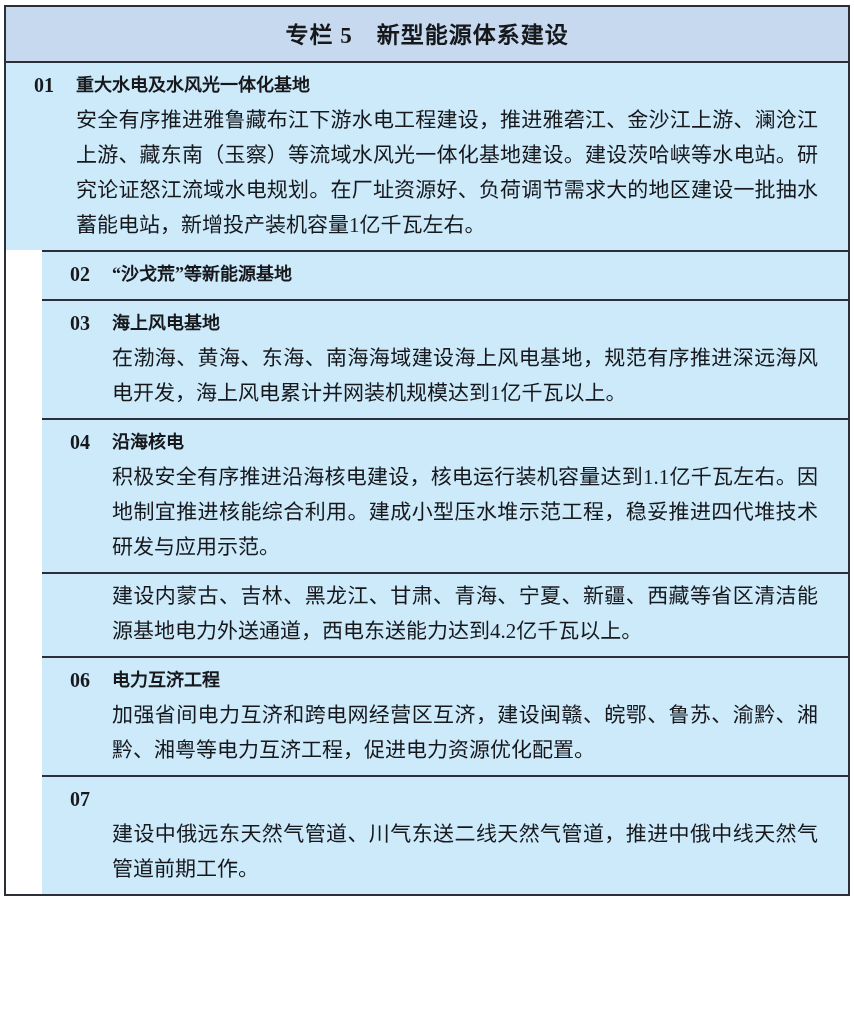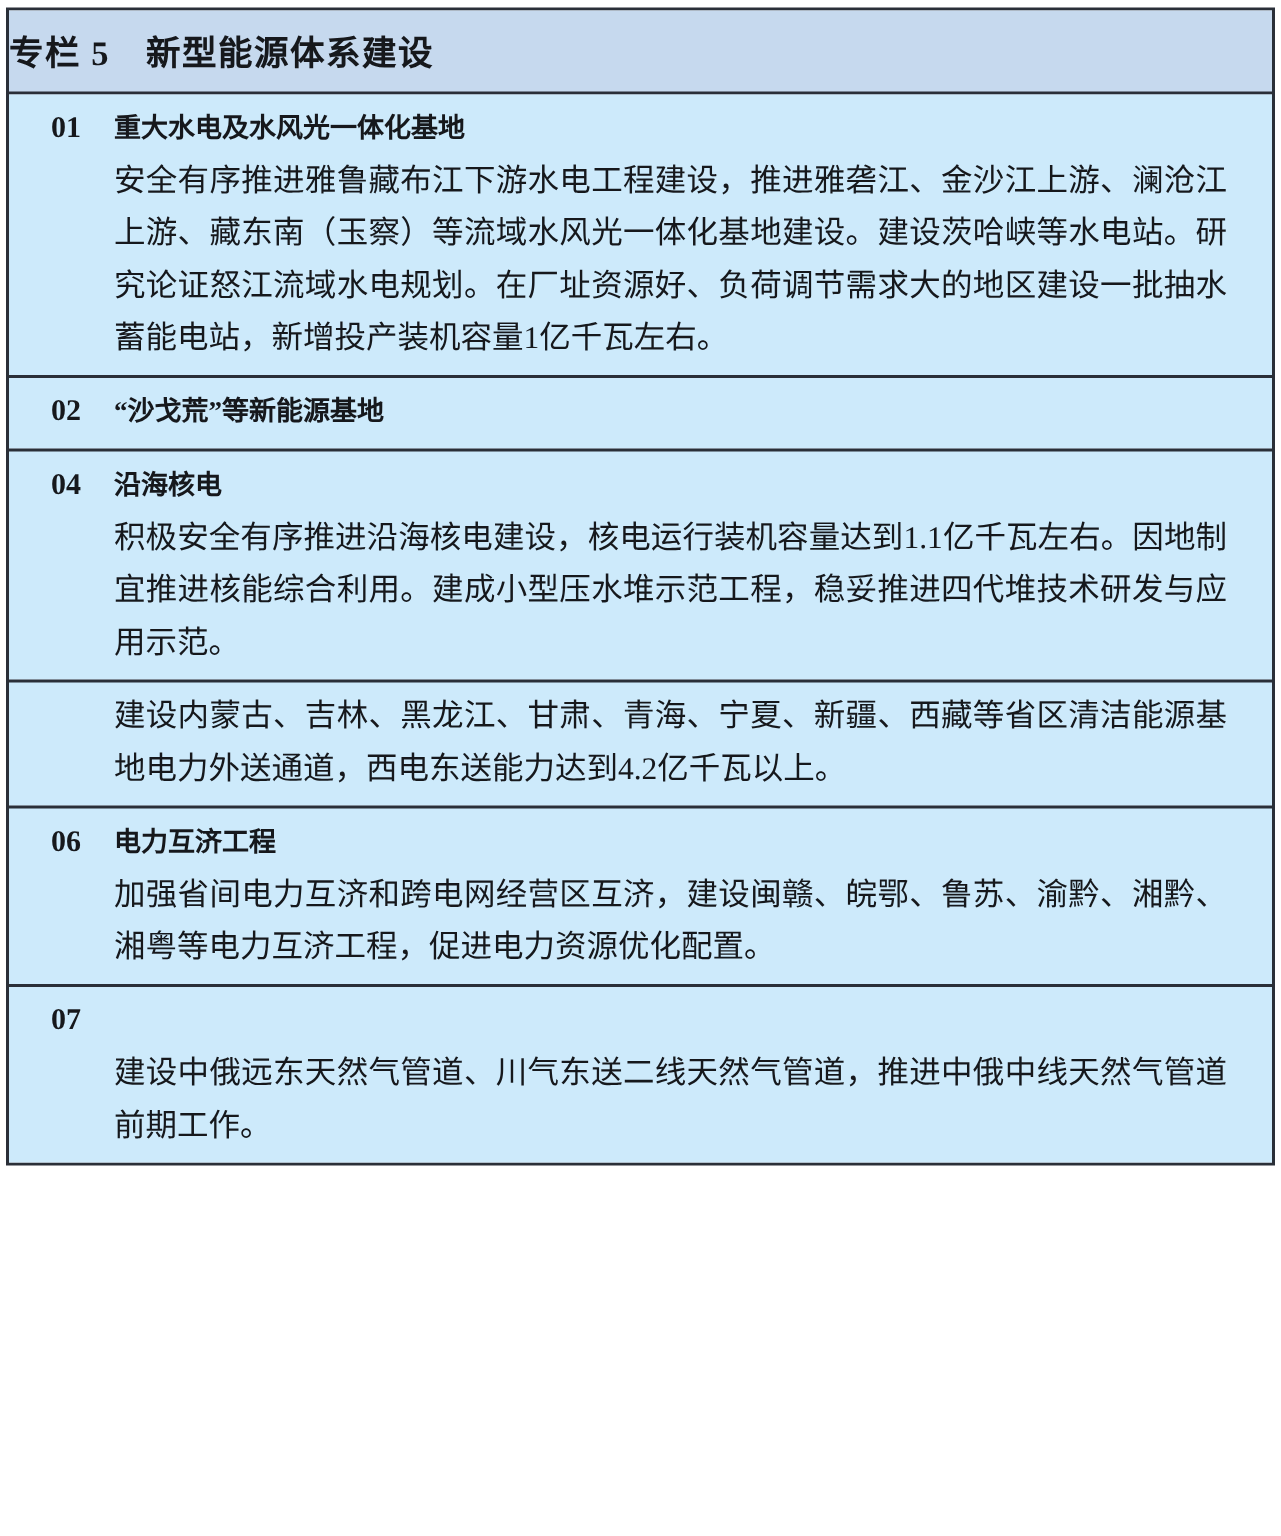--- a/index.html
+++ b/index.html
@@ -15,33 +15,34 @@
     overflow: hidden;
     font-family: "Liberation Serif", "DejaVu Serif", serif;
     color: var(--text-col);
   }
   .panel {
     margin: 5px 4px;
     border: 2px solid var(--border-col);
   }
   .title-band {
     background: var(--title-bg);
-    text-align: left;
+    text-align: center;
     padding: 9px 0 11px;
     font-size: 23px;
     font-weight: bold;
     letter-spacing: 1px;
     border-bottom: 2px solid var(--border-col);
   }
   .sec {
     background: var(--body-bg);
     padding: 5px 30px 7px 28px;
   }
   .sec + .sec {
     border-top: 2px solid var(--border-col);
+    margin-left: 36px;
   }
   .sec-head {
     display: flex;
     align-items: flex-end;
     font-weight: bold;
     font-size: 21px;
     line-height: 35px;
   }
   .sec-num {
     width: 42px;
@@ -75,20 +76,27 @@
     <p class="sec-body">安全有序推进雅鲁藏布江下游水电工程建设，推进雅砻江、金沙江上游、澜沧江上游、藏东南（玉察）等流域水风光一体化基地建设。建设茨哈峡等水电站。研究论证怒江流域水电规划。在厂址资源好、负荷调节需求大的地区建设一批抽水蓄能电站，新增投产装机容量1亿千瓦左右。</p>
   </section>
 
   <section class="sec">
     <div class="sec-head">
       <span class="sec-num">02</span>
       <span class="sec-heading">“沙戈荒”等新能源基地</span>
     </div>
   </section>
 
+  <section class="sec">
+    <div class="sec-head">
+      <span class="sec-num">03</span>
+      <span class="sec-heading">海上风电基地</span>
+    </div>
+    <p class="sec-body">在渤海、黄海、东海、南海海域建设海上风电基地，规范有序推进深远海风电开发，海上风电累计并网装机规模达到1亿千瓦以上。</p>
+  </section>
 
   <section class="sec">
     <div class="sec-head">
       <span class="sec-num">04</span>
       <span class="sec-heading">沿海核电</span>
     </div>
     <p class="sec-body">积极安全有序推进沿海核电建设，核电运行装机容量达到1.1亿千瓦左右。因地制宜推进核能综合利用。建成小型压水堆示范工程，稳妥推进四代堆技术研发与应用示范。</p>
   </section>
 
   <section class="sec">

